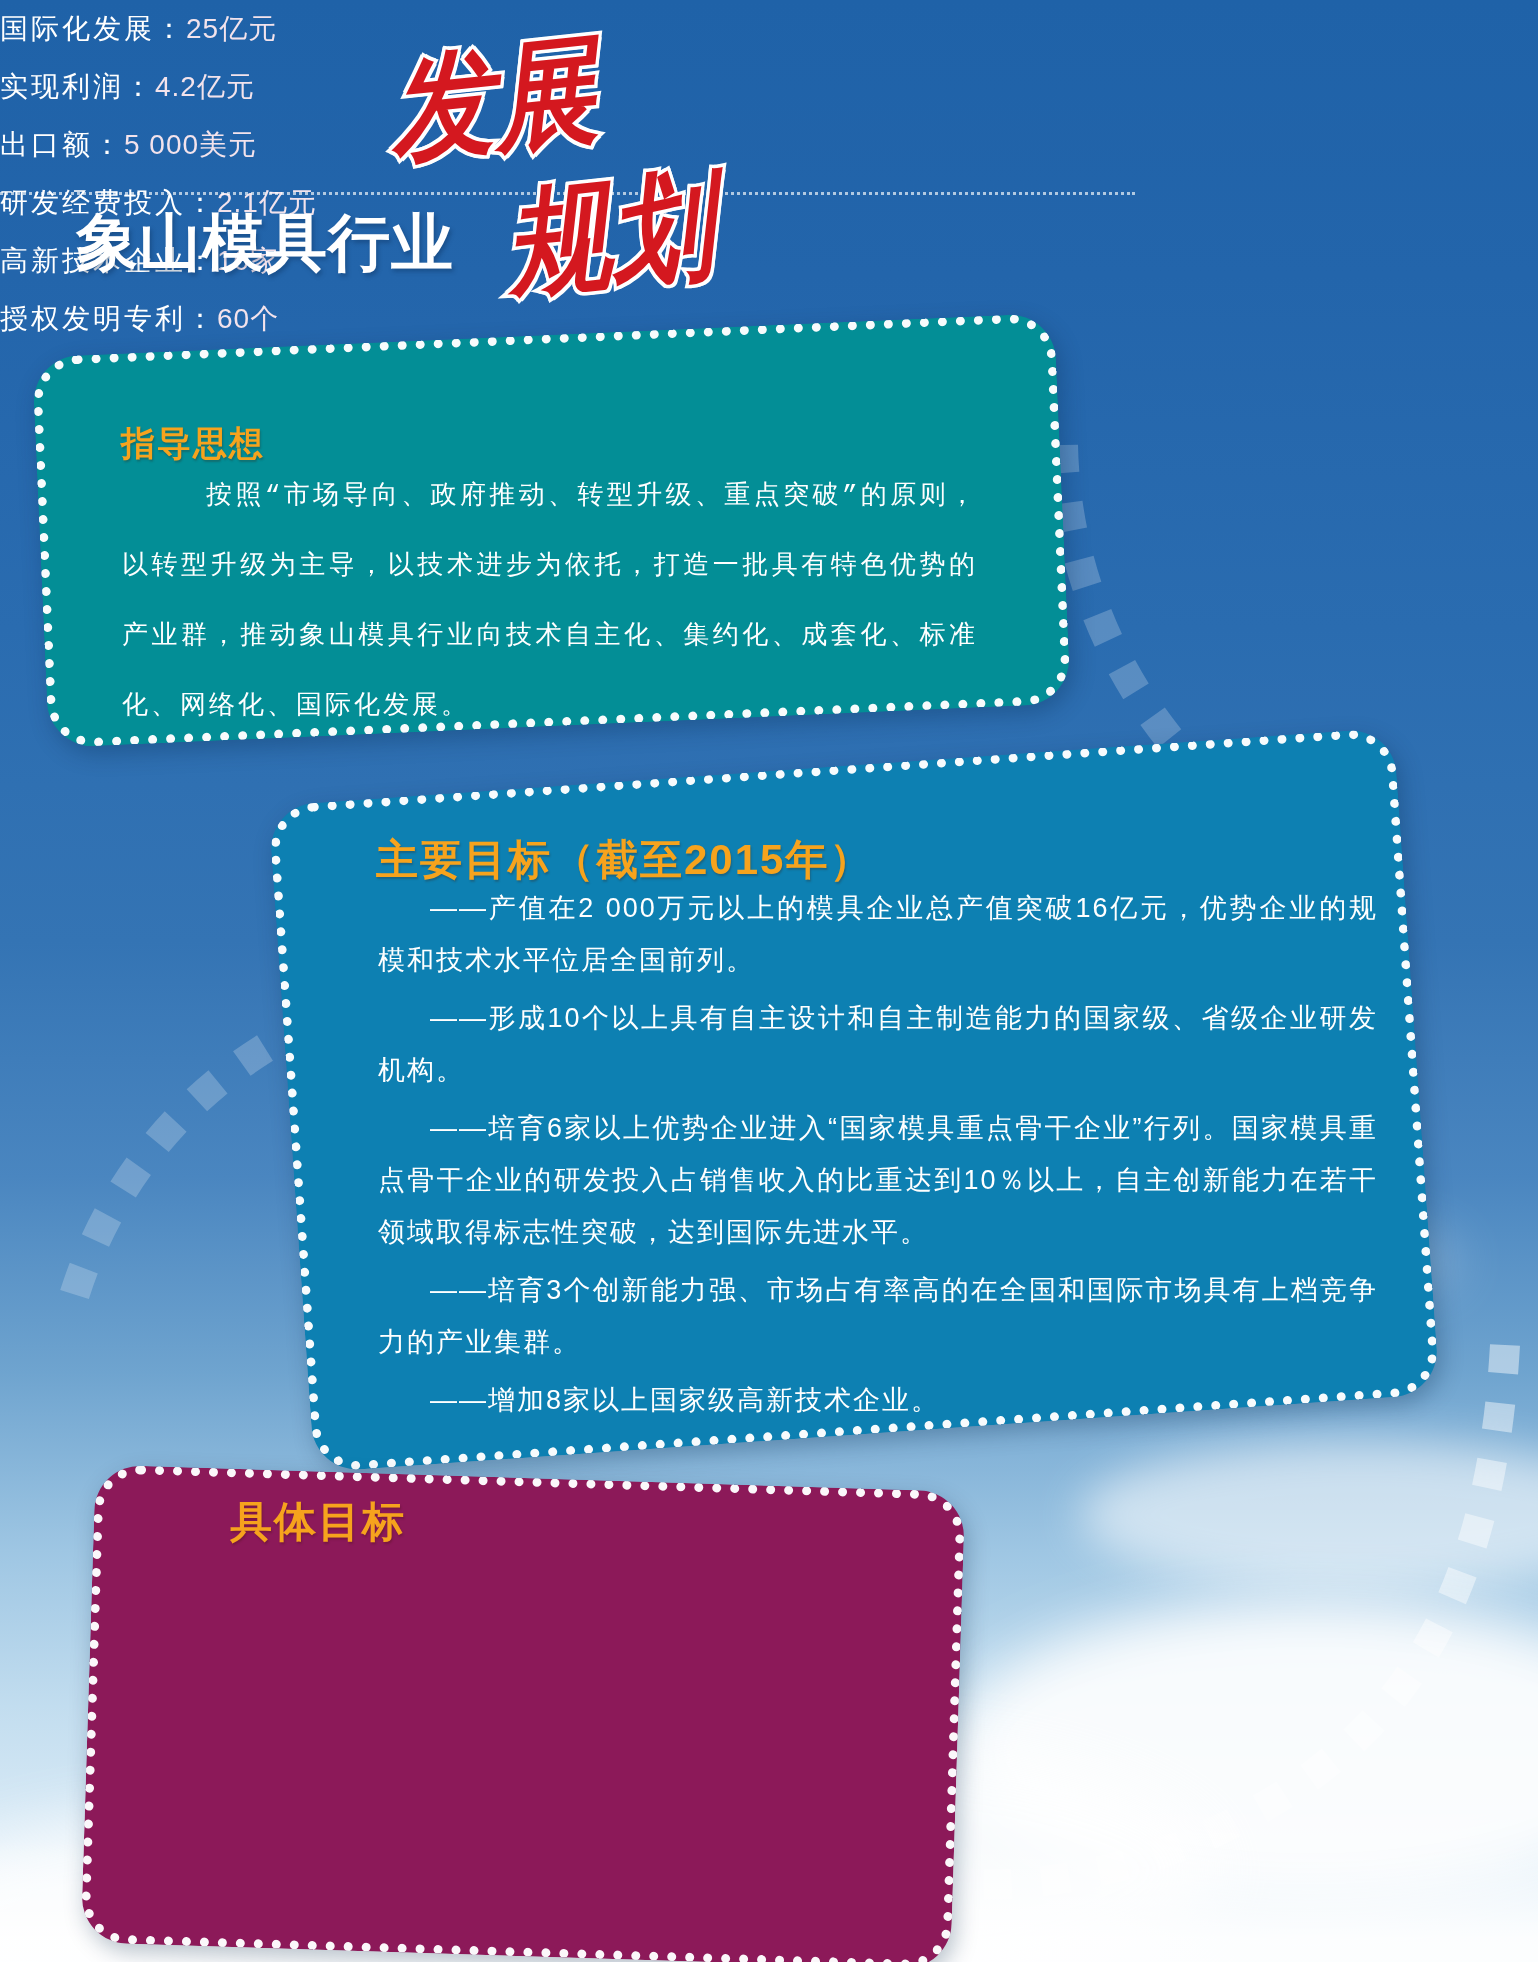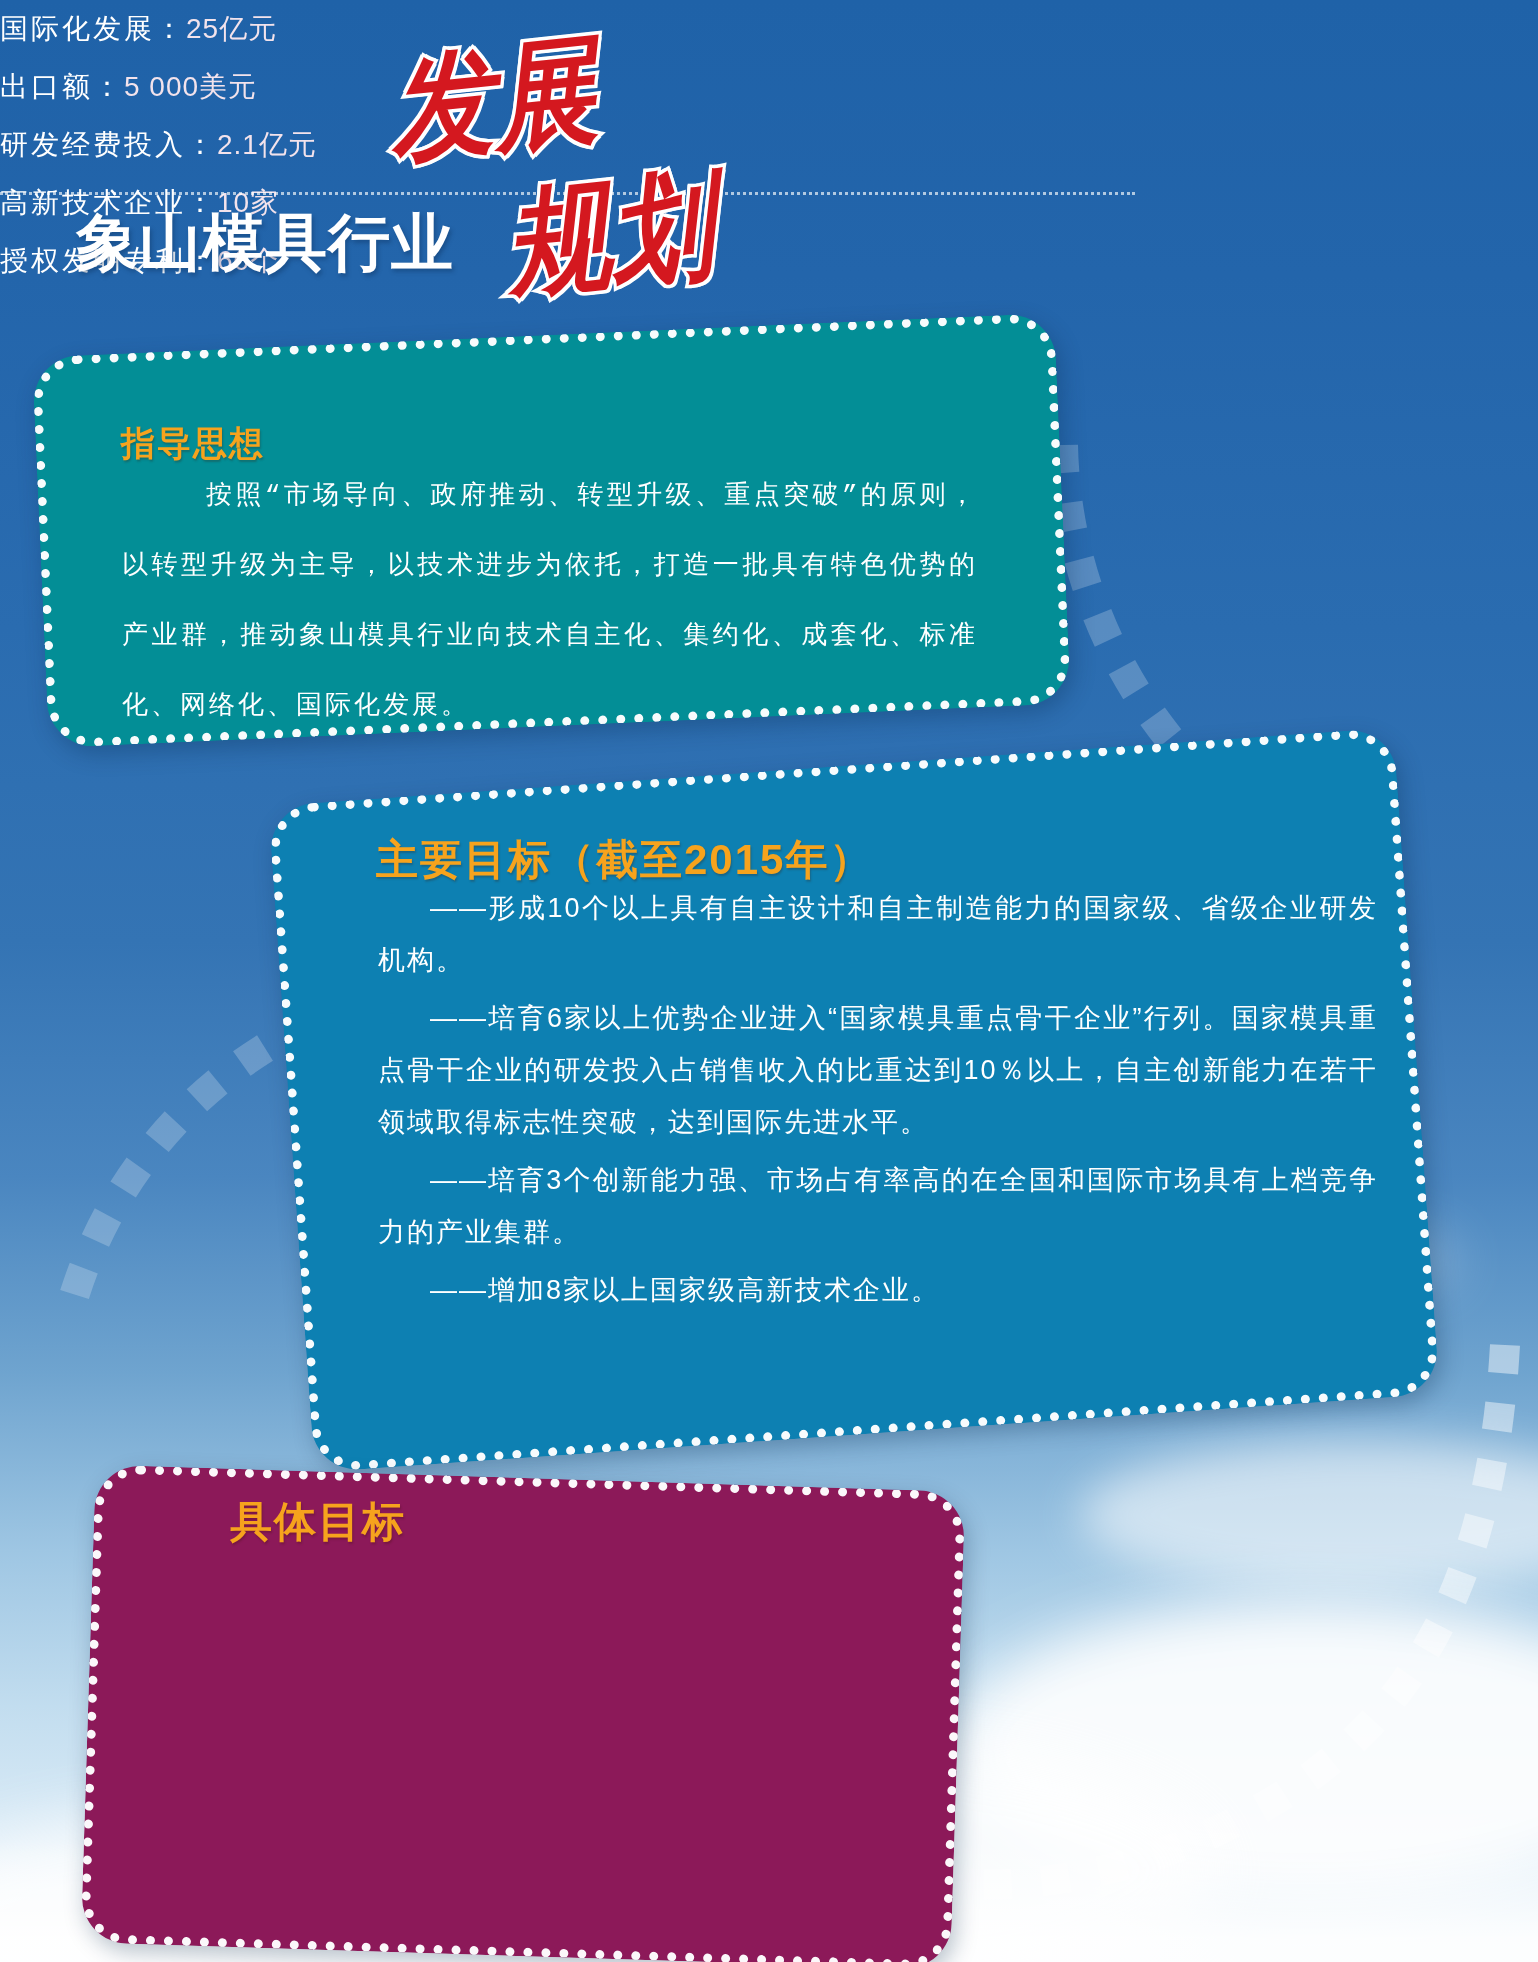--- a/index.html
+++ b/index.html
@@ -84,38 +84,42 @@
   <div class="callig callig-bottom">规划</div>
 
   <div class="sec-heading h-teal">指导思想</div>
   <div class="body-text teal-body">
     <p>按照“市场导向、政府推动、转型升级、重点突破”的原则，以转型升级为主导，以技术进步为依托，打造一批具有特色优势的产业群，推动象山模具行业向技术自主化、集约化、成套化、标准化、网络化、国际化发展。</p>
   </div>
 
   <div class="sec-heading h-blue">主要目标（截至2015年）</div>
   <div class="body-text blue-body">
 
+      <p>——产值在2 000万元以上的模具企业总产值突破16亿元，优势企业的规模和技术水平位居全国前列。</p>
 
 
       <p>——形成10个以上具有自主设计和自主制造能力的国家级、省级企业研发机构。</p>
 
       <p>——培育6家以上优势企业进入“国家模具重点骨干企业”行列。国家模具重点骨干企业的研发投入占销售收入的比重达到10％以上，自主创新能力在若干领域取得标志性突破，达到国际先进水平。</p>
 
       <p>——培育3个创新能力强、市场占有率高的在全国和国际市场具有上档竞争力的产业集群。</p>
 
       <p>——增加8家以上国家级高新技术企业。</p>
     </div>
 
   <div class="sec-heading h-magenta">具体目标</div>
   <div class="magenta-items">
 
       <div class="goal-row">
         <span class="goal-label">国际化发展：</span><span class="goal-value">25亿元</span>
       </div>
 
+      <div class="goal-row">
+        <span class="goal-label">实现利润：</span><span class="goal-value">4.2亿元</span>
+      </div>
 
       <div class="goal-row">
         <span class="goal-label">出口额：</span><span class="goal-value">5 000美元</span>
       </div>
 
       <div class="goal-row">
         <span class="goal-label">研发经费投入：</span><span class="goal-value">2.1亿元</span>
       </div>
 
       <div class="goal-row">

